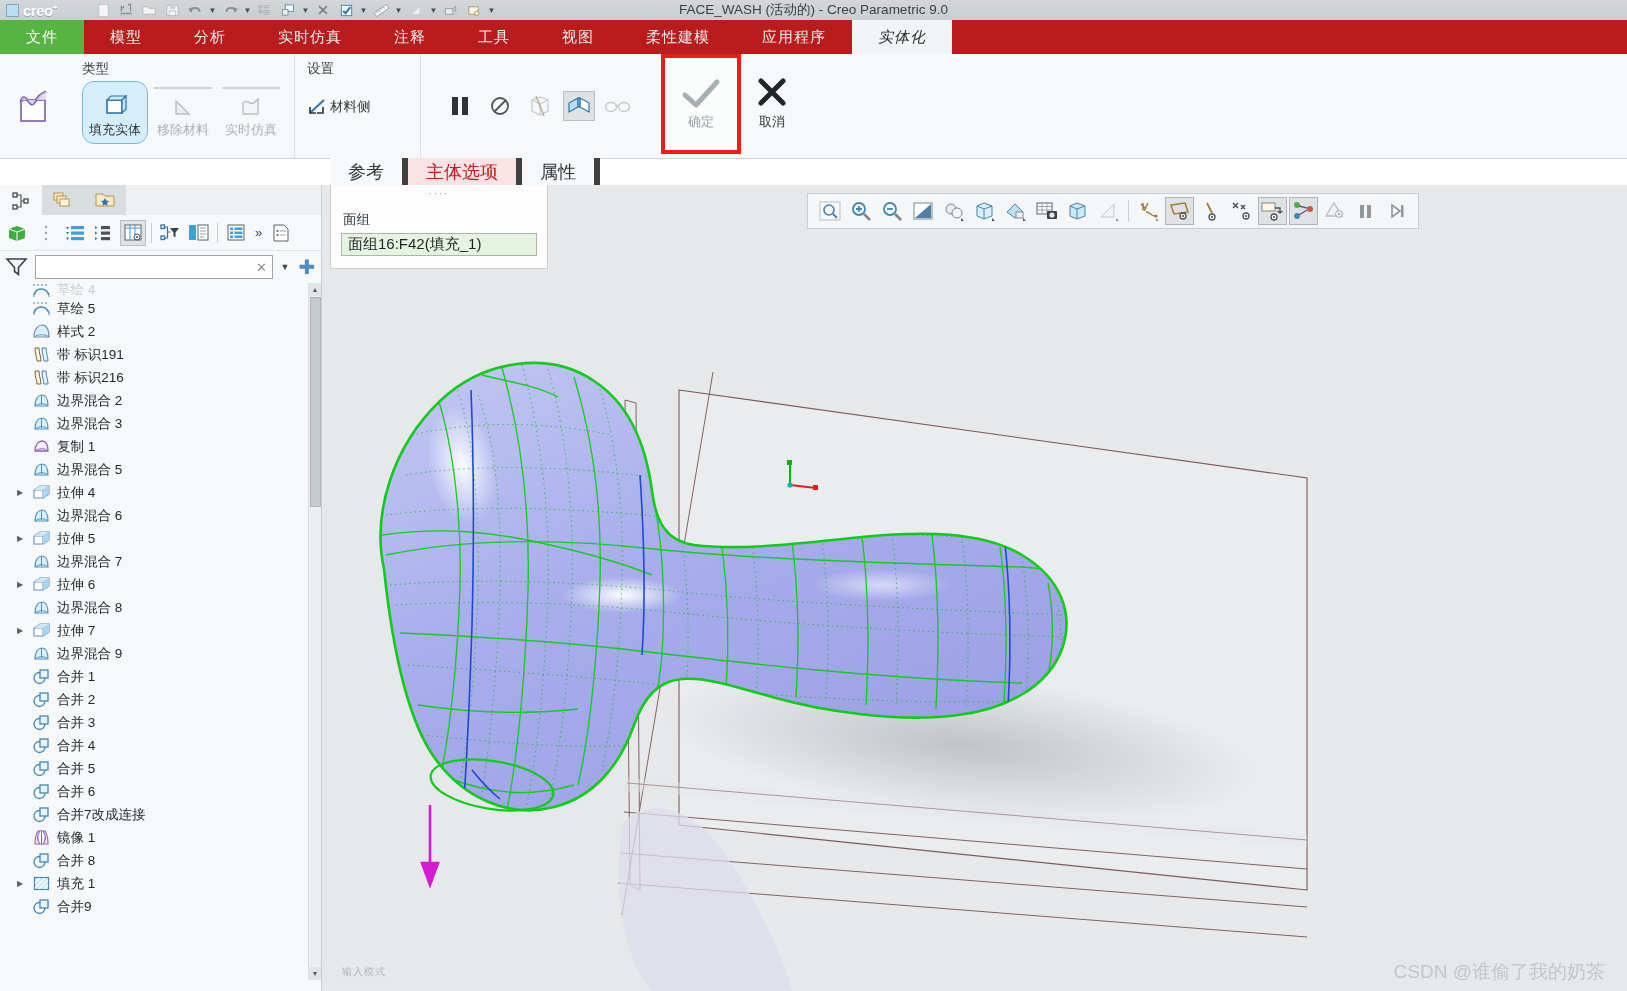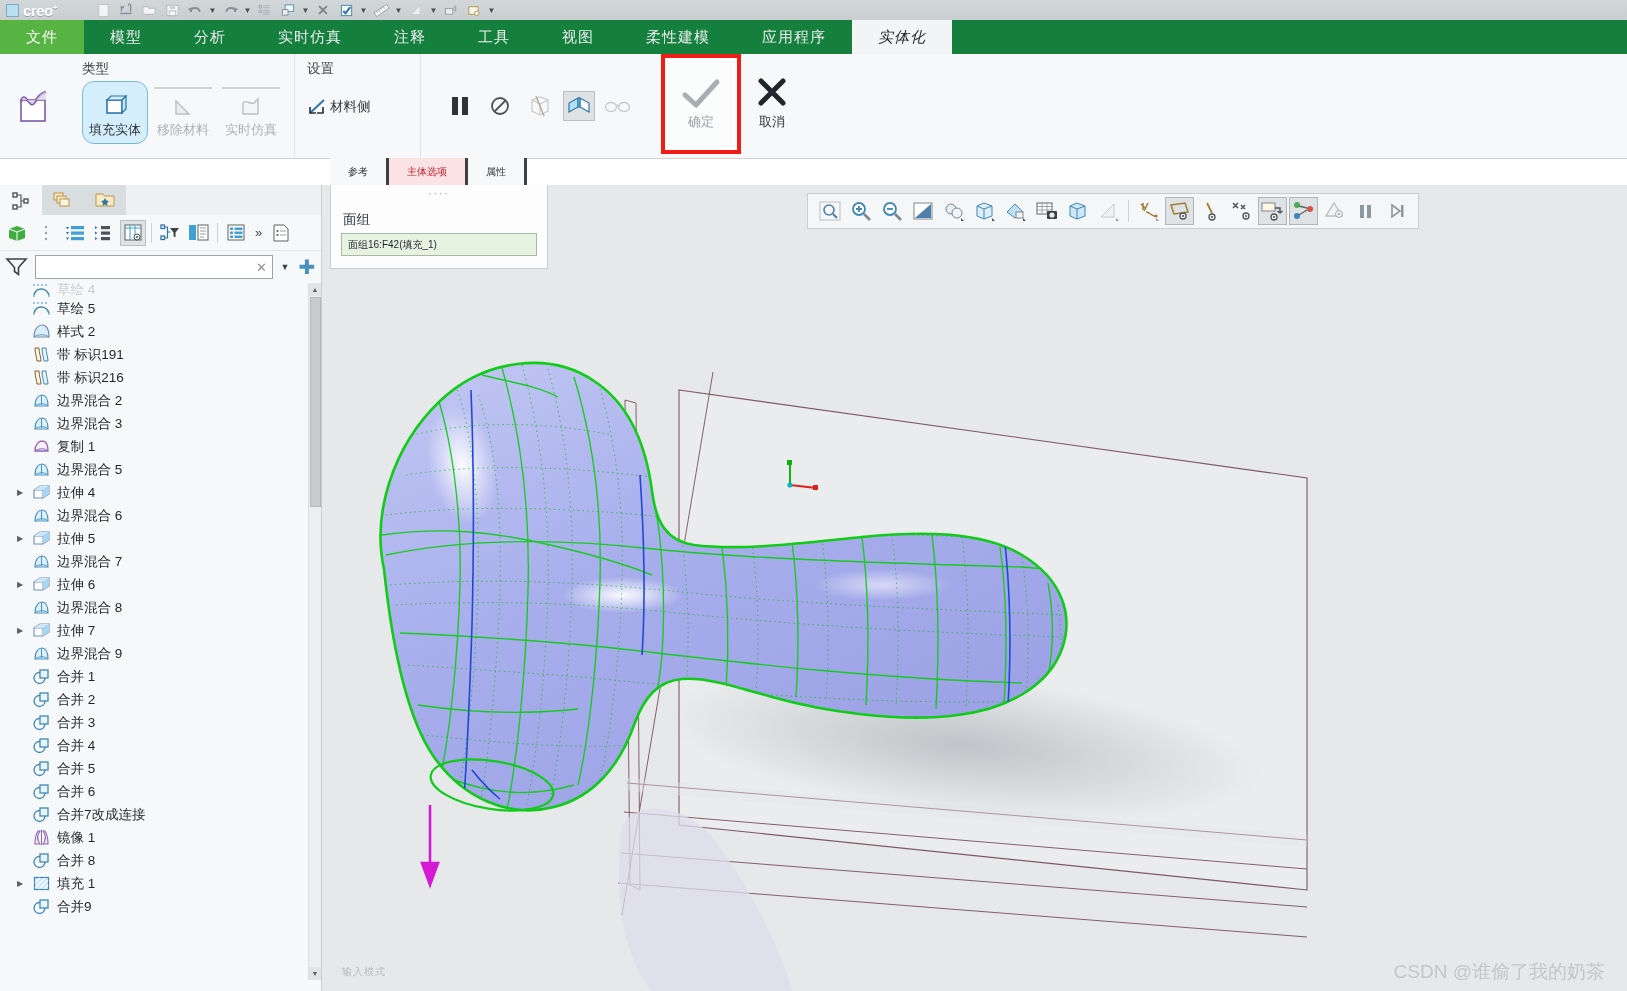--- a/index.html
+++ b/index.html
@@ -40,21 +40,21 @@
   }
   .title-text {
     position: absolute; left: 0; right: 0; top: 1px;
     text-align: center; font-size: 13.5px; color: #3a4245;
     pointer-events: none;
   }
 
   
   .tabstrip {
     position: absolute; top: 20px; left: 0; width: 1627px; height: 34px;
-    background: #15803d;
+    background: #b91c1c;
     display: flex; align-items: stretch;
   }
   .tab {
     display: flex; align-items: center; justify-content: center;
     color: #e9eced; font-size: 15px; padding: 0 26px;
     letter-spacing: 1px; cursor: default;
   }
   .tab.file { background: #57b342; color: #ffffff; min-width: 84px; }
   .tab.active {
     background: #f2f4f5; color: #20282b; font-style: italic;
@@ -106,34 +106,34 @@
   }
   .cancelbtn .lbl { font-size: 13px; color: #2e3538; }
 
   
   .dash {
     position: absolute; top: 158px; left: 330px; width: 290px; z-index: 40;
   }
   .dash-tabs { display: flex; height: 27px; align-items: stretch; }
   .dtab {
     display: flex; align-items: center; justify-content: center;
-    padding: 0 18px; font-size: 10px; color: #2f3markup; color: #2f3639;
-    background: #f7f8f9; border-right: 3px solid #404040;
+    padding: 0 18px; font-size: 18px; color: #2f3markup; color: #2f3639;
+    background: #f7f8f9; border-right: 6px solid #404040;
   }
   .dtab.active { background: #fbe2e4; color: #c41a22; }
   .dash-panel {
     background: #fdfdfe; border: 1px solid #c9ced1; border-top: none;
     width: 218px; height: 84px; padding: 4px 10px 8px; position: relative;
   }
   .grip { text-align: center; letter-spacing: 2px; color: #9aa1a5; font-size: 10px; line-height: 10px; }
   .dash-lbl { font-size: 13.5px; color: #2e3538; margin: 12px 0 4px 2px; }
   .dash-val {
     background: #e6f3e1; border: 1px solid #aab7a3; height: 23px;
     display: flex; align-items: center; padding-left: 6px;
-    font-size: 10px; color: #1d2326;
+    font-size: 15px; color: #1d2326;
   }
 
   
   .leftpane {
     position: absolute; top: 185px; left: 0; width: 322px; height: 806px;
     background: #f7f8f9; border-right: 1px solid #c9ced1;
   }
   .pane-tabs { display: flex; height: 30px; align-items: stretch; background: #eef0f1; }
   .ptab {
     width: 42px; display: flex; align-items: center; justify-content: center;
@@ -314,20 +314,21 @@
       </div>
       <div class="qa-btn">
         <svg width="16" height="15" viewBox="0 0 16 16">
             <rect x="2.5" y="4" width="10" height="8" fill="#fdfbf2" stroke="#b08a3a"></rect>
             <circle cx="11" cy="11" r="2.4" fill="#fffbec" stroke="#b08a3a"></circle>
           </svg>
       </div>
       <div class="qa-caret">▼</div>
     </div>
 
+    <div class="title-text">FACE_WASH (活动的) - Creo Parametric 9.0</div>
   </div>
 
   <div class="tabstrip">
     <div class="tab file">文件</div>
     <div class="tab">模型</div>
     <div class="tab">分析</div>
     <div class="tab">实时仿真</div>
     <div class="tab">注释</div>
     <div class="tab">工具</div>
     <div class="tab">视图</div>

